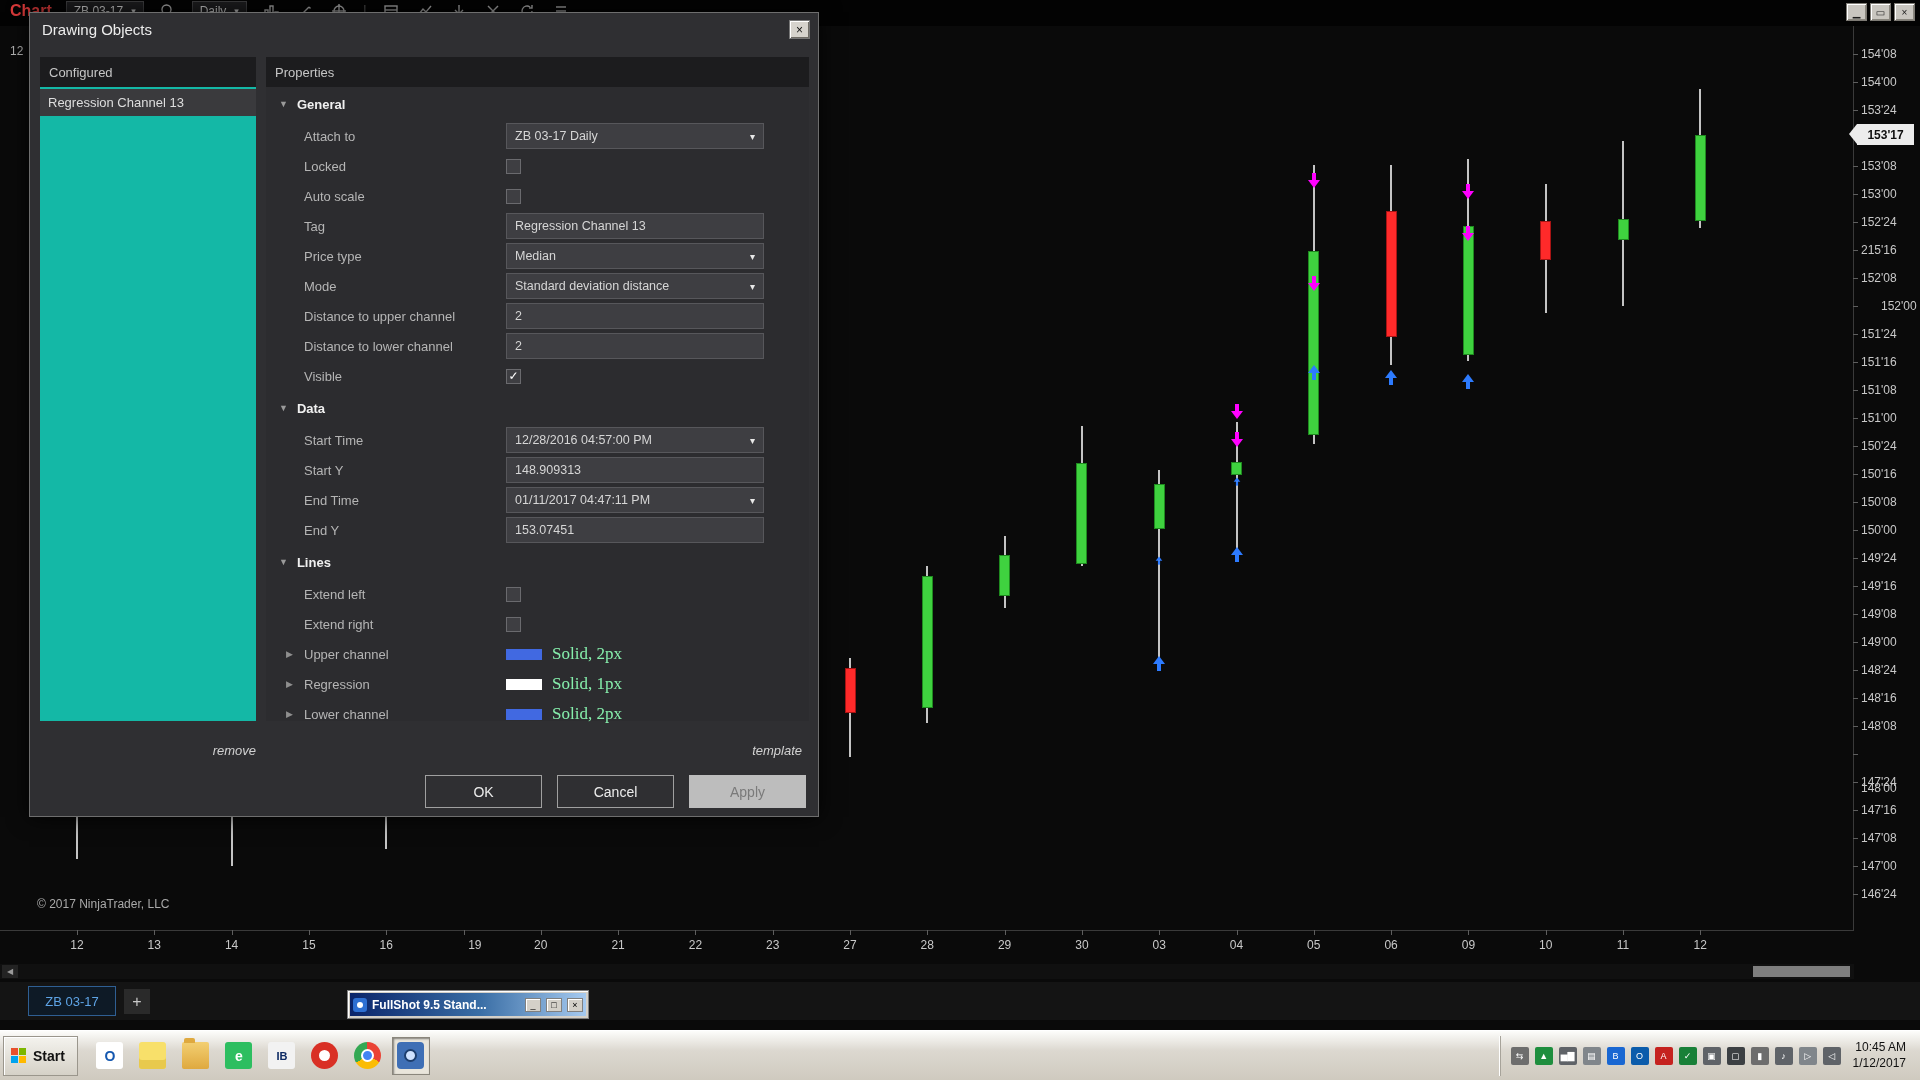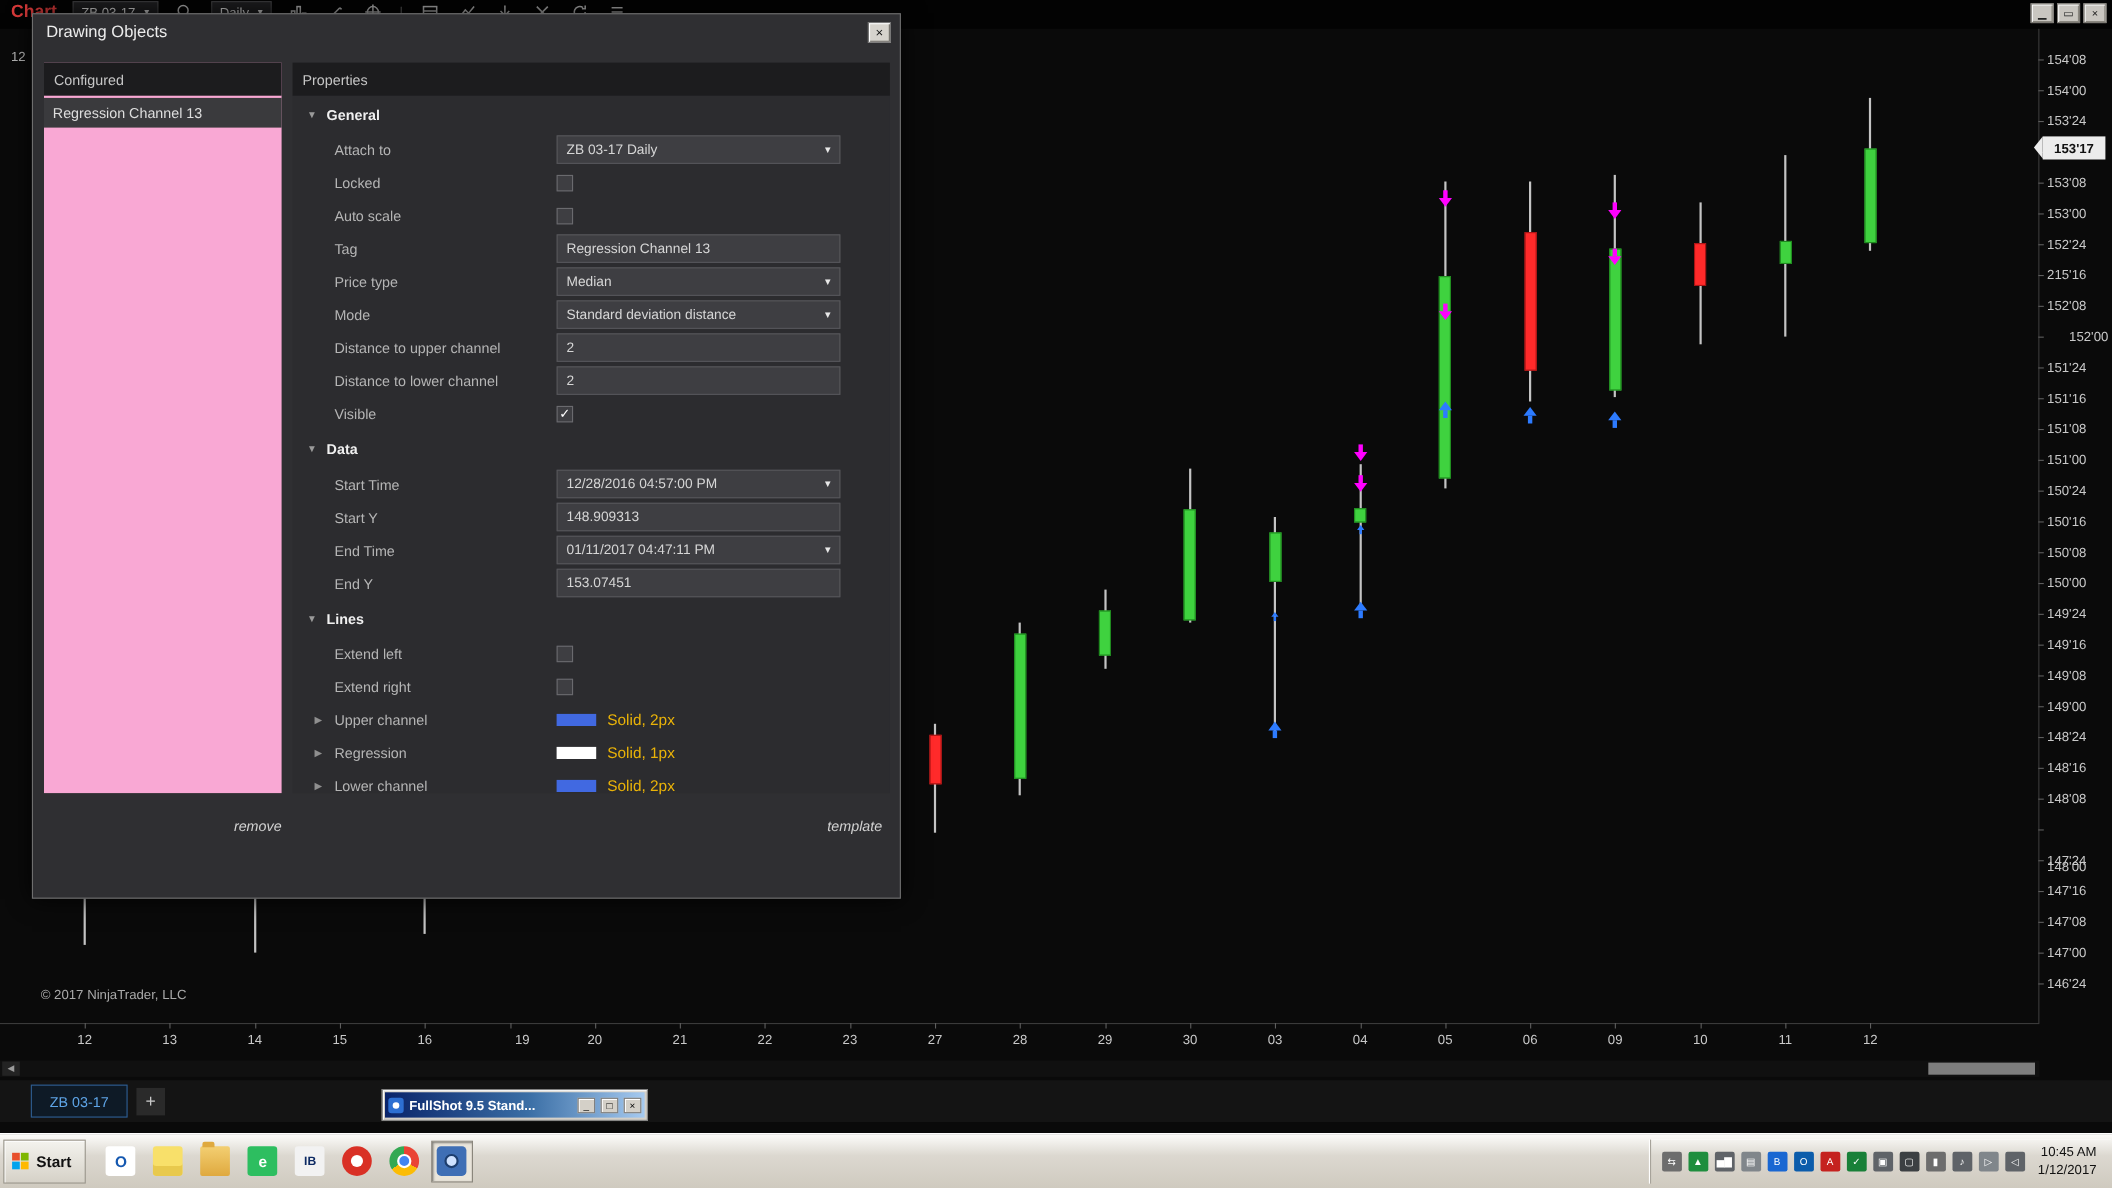--- a/index.html
+++ b/index.html
@@ -84,21 +84,21 @@
     background:#2f2f32; border:1px solid #6e6e6e; box-shadow:0 0 20px rgba(0,0,0,.85);
     z-index:10;
   }
   .dlg-titlebar { position:absolute; left:0; top:0; right:0; height:36px; }
   .dlg-title { position:absolute; left:12px; top:8px; color:#ececec; font-size:15px; }
   .dlg-close {
     position:absolute; right:8px; top:7px; width:21px; height:19px;
     background:#d6d3cd; border:1px solid #777; box-shadow:inset 1px 1px 0 #fff, inset -1px -1px 0 #6e6b65;
     color:#111; font-size:12px; display:flex; align-items:center; justify-content:center;
   }
-  .dlg-left { position:absolute; left:10px; top:44px; width:216px; bottom:95px; background:#f9a8d4; }
+  .dlg-left { position:absolute; left:10px; top:44px; width:216px; bottom:95px; background:#14b8a6; }
   .panel-header { height:30px; background:#1c1c1e; color:#c6c6c6; font-size:13px; display:flex; align-items:center; padding-left:9px; }
   .dlg-item { height:27px; background:#3a3a3d; color:#dedede; font-size:13px; display:flex; align-items:center; padding-left:8px; margin-top:2px; }
   .dlg-right { position:absolute; left:236px; top:44px; right:9px; bottom:95px; background:#2c2c2f; }
   .sec-head { display:flex; align-items:center; gap:9px; color:#f0f0f0; font-weight:bold; font-size:13px; height:34px; padding-left:13px; }
   .sec-tri { color:#9a9a9a; font-size:9px; }
   .prop-row { display:flex; align-items:center; height:30px; }
   .prop-label { width:240px; padding-left:38px; color:#b5b5b5; font-size:13px; display:flex; align-items:center; }
   .prop-label.has-tri { padding-left:20px; }
   .row-tri { color:#8f8f8f; font-size:9px; width:18px; }
   .prop-ctrl { width:258px; display:flex; align-items:center; }
@@ -106,21 +106,21 @@
     width:258px; height:26px; background:#3e3e42; border:1px solid #57575b; color:#d6d6d6;
     font-size:12.5px; display:flex; align-items:center; padding:0 8px;
   }
   .nt-select { justify-content:space-between; }
   .sel-chev { color:#e8e8e8; font-size:10px; }
   .nt-check {
     width:15px; height:15px; background:#3e3e42; border:1px solid #6a6a6e;
     color:#fff; font-size:12px; line-height:13px; text-align:center;
   }
   .swatch { width:36px; height:11px; display:inline-block; margin-right:10px; }
-  .line-val { color:#eab308; font-size:14px; }
+  .line-val { color:#86efac; font-size:17px;font-family:Liberation Serif, serif; }
   .dlg-remove { position:absolute; left:10px; width:216px; bottom:58px; text-align:right; color:#d2d2d2; font-style:italic; font-size:13px; }
   .dlg-template { position:absolute; right:16px; bottom:58px; color:#d2d2d2; font-style:italic; font-size:13px; }
   .dlg-buttons { position:absolute; right:12px; bottom:8px; display:flex; gap:15px; }
   .dlg-btn { width:117px; height:33px; display:flex; align-items:center; justify-content:center; font-size:14px; }
   .dlg-btn.enabled { background:#2f2f32; border:1px solid #a0a0a0; color:#ececec; }
   .dlg-btn.disabled { background:#bdbdbd; border:1px solid #bdbdbd; color:#7a7a7a; }
 
   
   .fullshot {
     position:absolute; left:347px; top:990px; width:242px; height:29px;
@@ -662,20 +662,25 @@
             </div>
             <div class="prop-ctrl">
               <span class="swatch" style="background: rgb(65, 105, 225);"></span>
               <span class="line-val">Solid, 2px</span>
             </div>
           </div>
         </div>
     </div>
     <div class="dlg-remove">remove</div>
     <div class="dlg-template">template</div>
+    <div class="dlg-buttons" id="dlg-buttons">
+        <div class="dlg-btn enabled">OK</div>
+        <div class="dlg-btn enabled">Cancel</div>
+        <div class="dlg-btn disabled">Apply</div>
+      </div>
   </div>
 
   <div class="fullshot">
     <div class="fs-bar">
       <span class="fs-icon"></span>
       <span class="fs-title">FullShot 9.5 Stand...</span>
       <span class="fs-btn">_</span>
       <span class="fs-btn">□</span>
       <span class="fs-btn">×</span>
     </div>

